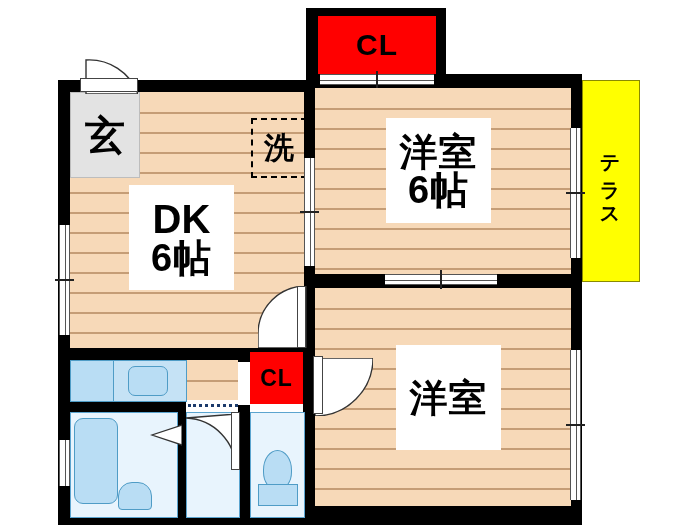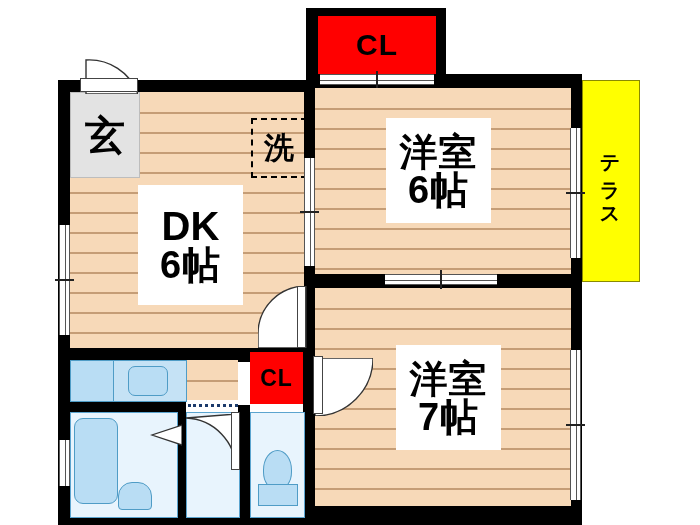--- a/index.html
+++ b/index.html
@@ -231,33 +231,32 @@
   </div>
 
   <div class="genkan" style="left:70px; top:92px; width:68px; height:84px;">
     <span>玄</span>
   </div>
 
   <div class="sen" style="left:251px; top:118px; width:52px; height:56px;">
     <span>洗</span>
   </div>
 
-  <div class="plate plate-dk" style="left:138px; top:185px; width:105px; height:120px;">
+  <div class="plate plate-dk" style="left:129px; top:185px; width:105px; height:105px;">
     <div class="l1">DK</div>
     <div class="l2">6帖</div>
   </div>
 
   <div class="plate" style="left:386px; top:118px; width:105px; height:105px;">
     <div class="l1">洋室</div>
     <div class="l2">6帖</div>
   </div>
 
   <div class="plate" style="left:396px; top:345px; width:105px; height:105px;">
     <div class="l1">洋室</div>
-    <div class="l2">7帖</div>
   </div>
 
   <div class="win-h" style="left:320px; top:74px; width:114px; height:11px;"></div>
   <div class="tickh" style="left:376px; top:71px; width:2px; height:17px;"></div>
 
   <div class="win-v" style="left:59px; top:225px; width:11px; height:110px;"></div>
   <div class="tickh" style="left:55px; top:279px; width:19px; height:2px;"></div>
 
   <div class="win-v" style="left:304px; top:158px; width:11px; height:108px;"></div>
   <div class="tickh" style="left:300px; top:211px; width:19px; height:2px;"></div>

